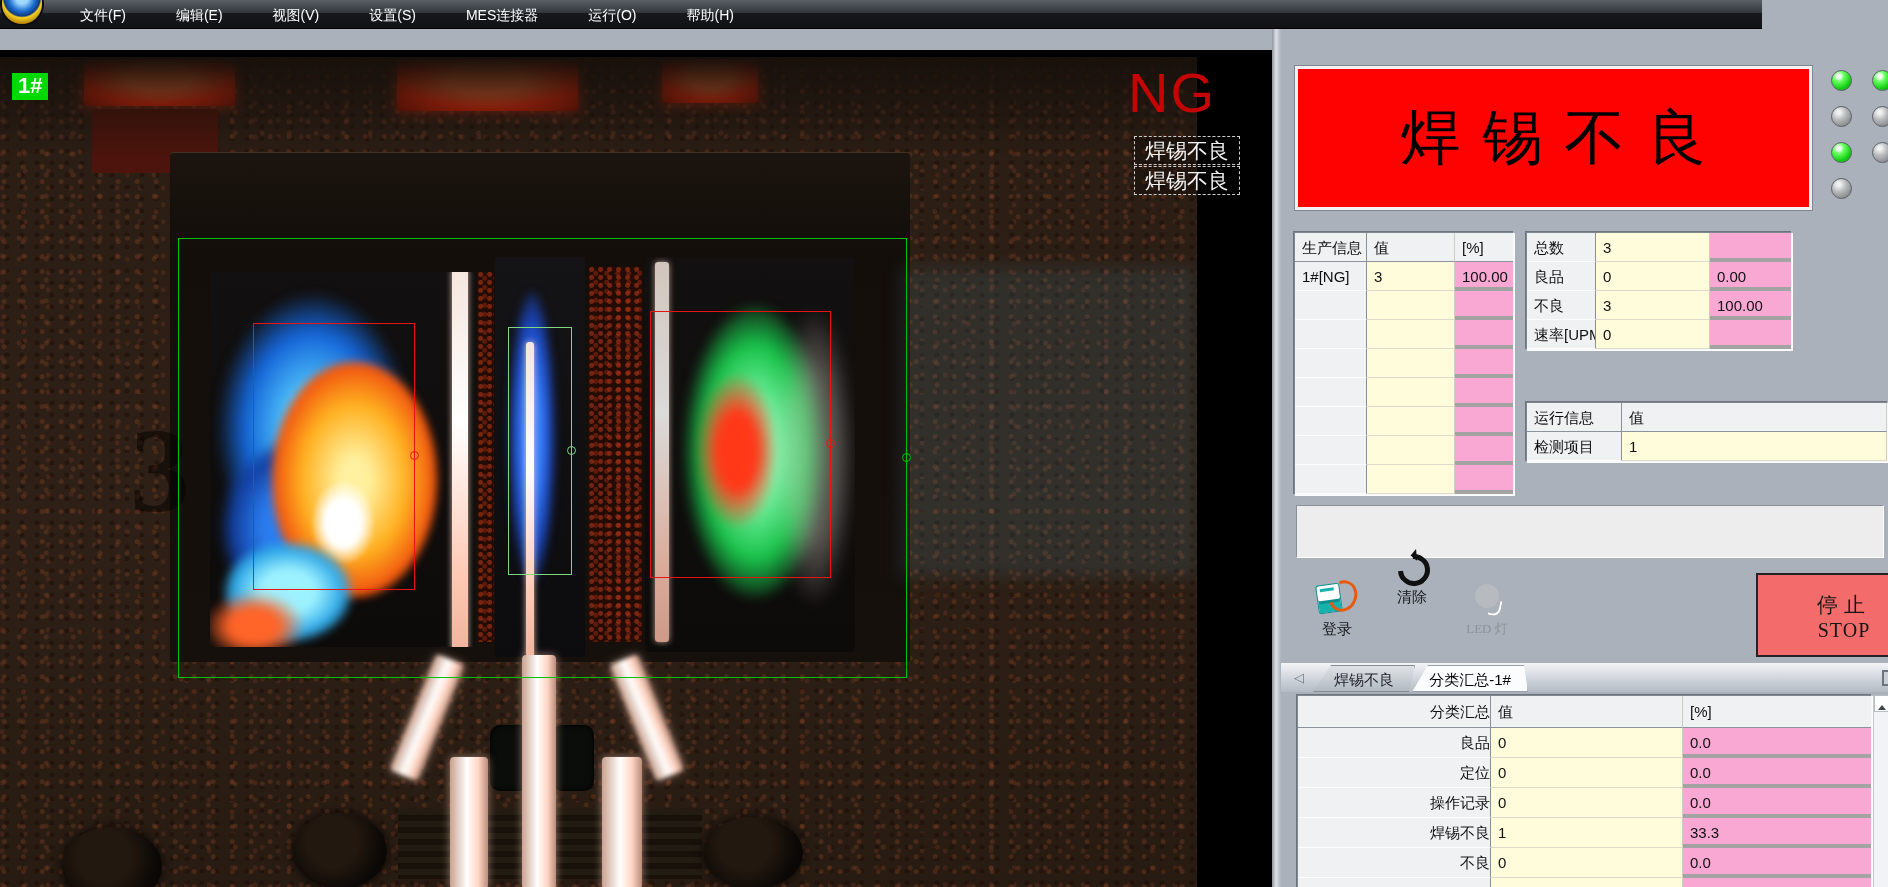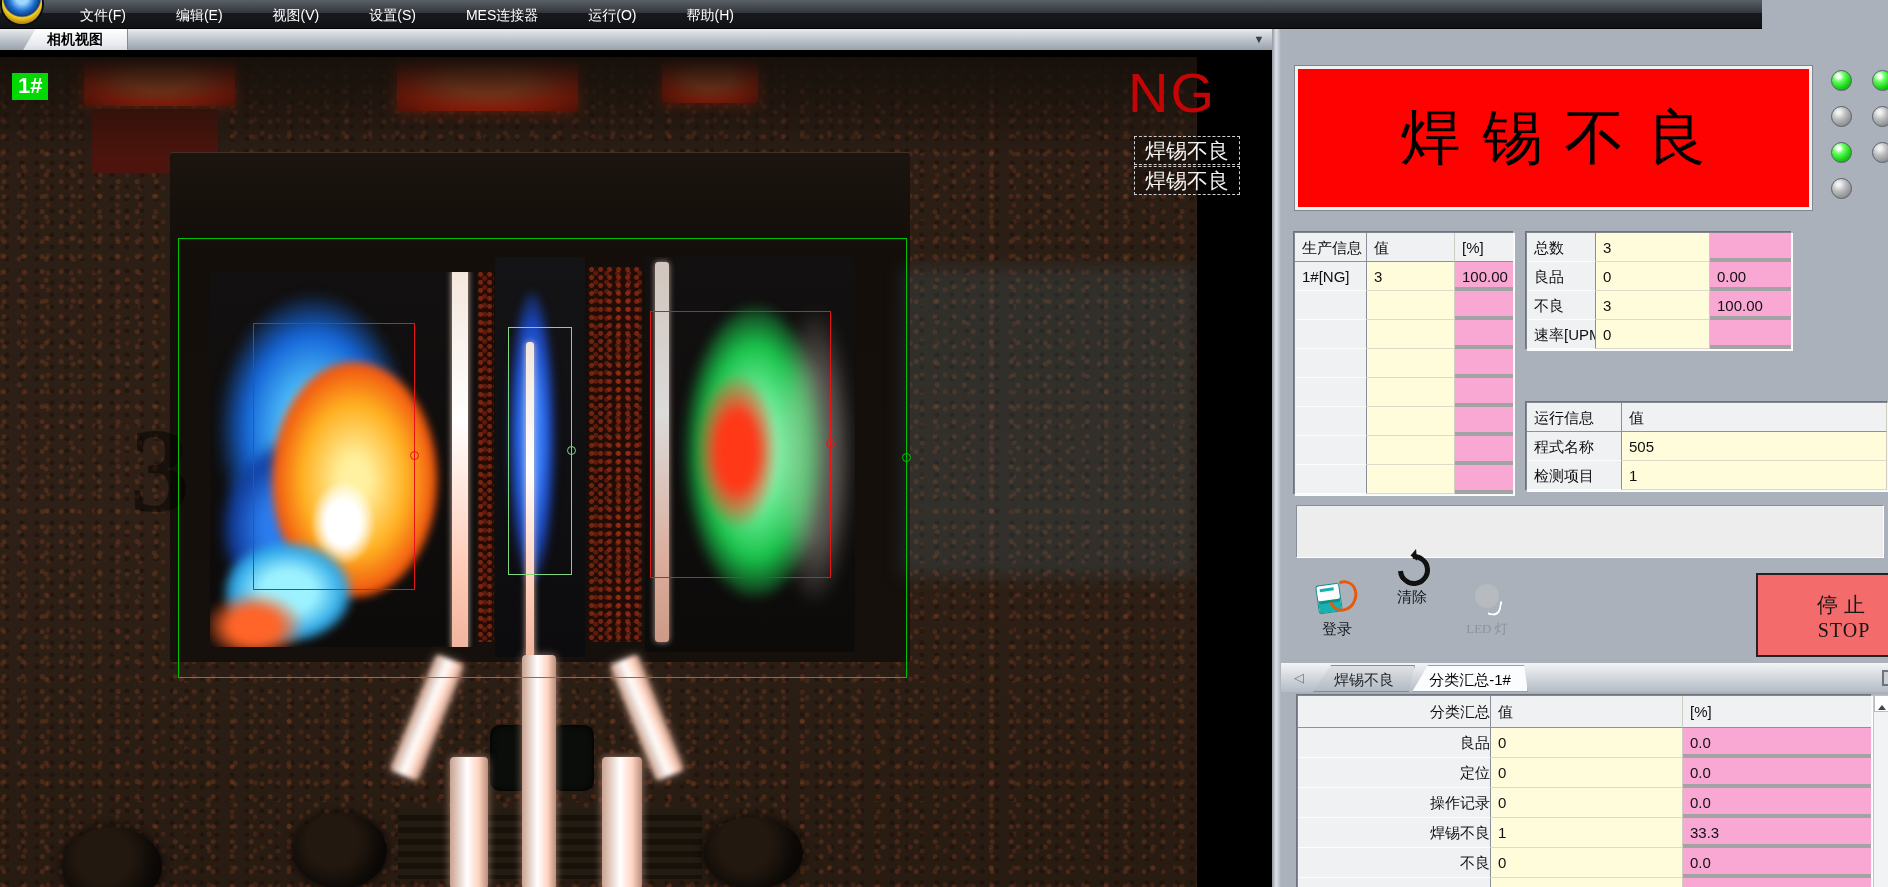--- a/index.html
+++ b/index.html
@@ -159,24 +159,20 @@
         <span class="menu-item">文件(F)</span>
         <span class="menu-item">编辑(E)</span>
         <span class="menu-item">视图(V)</span>
         <span class="menu-item">设置(S)</span>
         <span class="menu-item">MES连接器</span>
         <span class="menu-item">运行(O)</span>
         <span class="menu-item">帮助(H)</span>
       </div>
   </div>
 
-  <div class="abs toptabs">
-    <div class="cam-tab">相机视图</div>
-    <div class="drop-arrow">▼</div>
-  </div>
 
 
   <div class="abs camera">
     <div class="photo">
 
       <div class="p redbar" style="left:84px;top:1px;width:151px;height:48px;"></div>
       <div class="p redbar" style="left:397px;top:0px;width:181px;height:54px;"></div>
       <div class="p redbar" style="left:662px;top:0px;width:96px;height:46px;"></div>
       <div class="p" style="left:92px;top:52px;width:126px;height:64px;background:#4c140c;border-radius:3px;"></div>
       <div class="p darkband"></div>
@@ -328,24 +324,20 @@
           <div class="td c2"></div>
         </div>
       </div>
 
     <div class="tbl t-run" style="left:245px;top:352px;">
         <div class="tr th">
           <div class="td c0">运行信息</div>
           <div class="td c1">值</div>
         </div>
         <div class="tr">
-          <div class="td c0">程式名称</div>
-          <div class="td c1">505</div>
-        </div>
-        <div class="tr">
           <div class="td c0">检测项目</div>
           <div class="td c1">1</div>
         </div>
       </div>
 
     <div class="msgbox"></div>
 
     <div class="toolbtn" style="left:28px;top:532px;">
       <div class="icon-badge"></div>
       <div class="icon-lanyard"></div>

